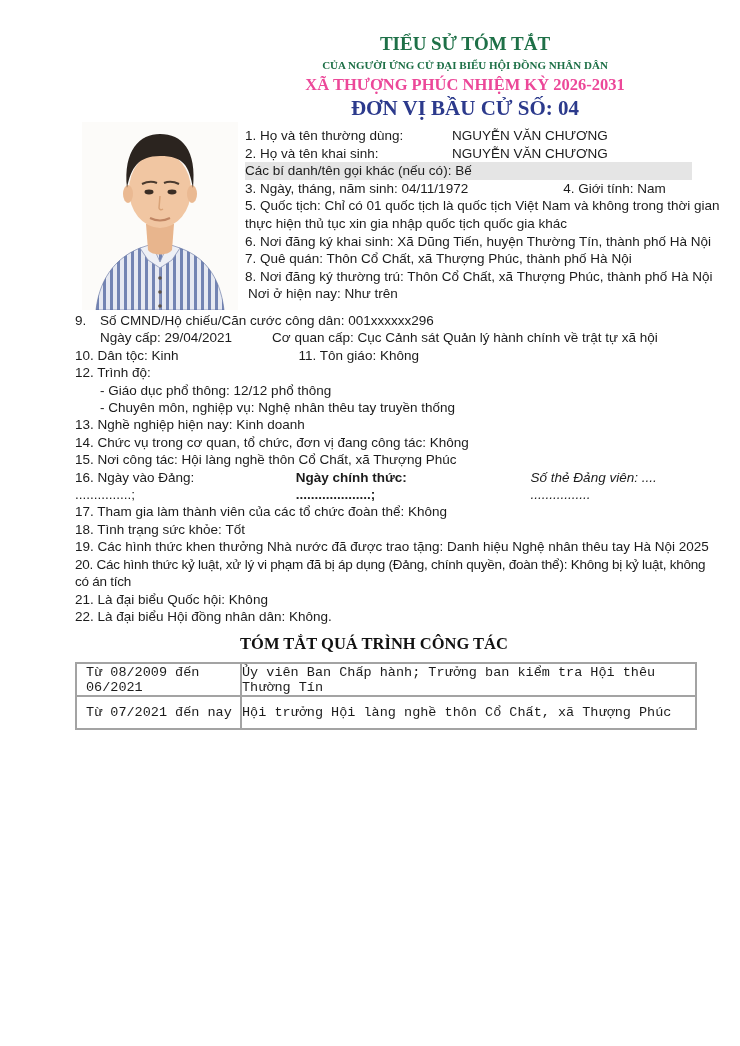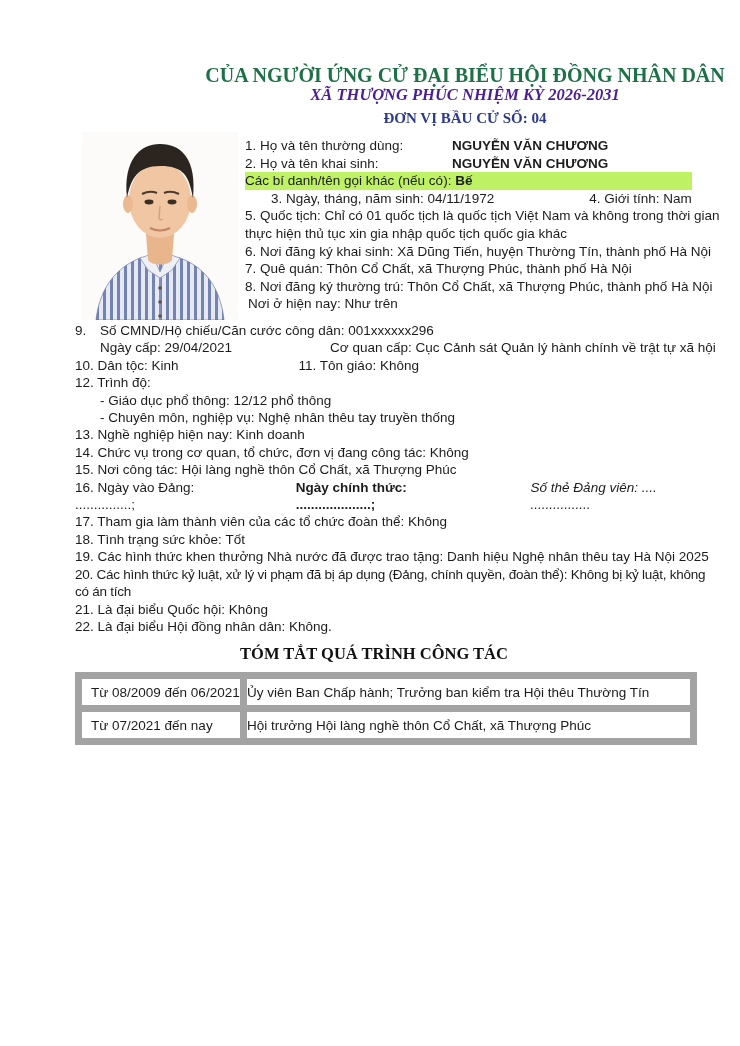--- a/index.html
+++ b/index.html
@@ -16,62 +16,62 @@
   
   .header-block {
     margin-left: 190px;
     width: 550px;
     padding-top: 33px;
     text-align: center;
     font-family: "Liberation Serif", serif;
     font-weight: bold;
   }
   .title-1 { font-size: 19px; line-height: 22px; color: #1e7047; }
-  .title-2 { font-size: 20px; line-height: 20px; color: #1e7047; margin-top: 32px; }
-  .title-3 { font-size: 16.5px; line-height: 20px; color: #4c1d95; font-style: italic; }
-  .subtitle { font-size: 15px; line-height: 20px; margin-top: 3px; color: #2c3a8c; }
+  .title-2 { font-size: 11px; line-height: 20px; color: #1e7047; }
+  .title-3 { font-size: 16.5px; line-height: 20px; color: #ec4899; }
+  .subtitle { font-size: 21px; line-height: 20px; margin-top: 3px; color: #2c3a8c; }
 
   
   .info-top {
     display: flex;
     margin-top: 4px;
     padding-left: 82px;
   }
   .photo-wrap { width: 156px; height: 188px; flex: 0 0 156px; }
   .right-fields {
     margin-left: 7px;
     padding-top: 5px;
     width: 492px;
     font-size: 13.5px;
     line-height: 17.6px;
   }
   .fline { white-space: nowrap; }
   .fline.wrap { white-space: normal; }
   .lbl-fixed { display: inline-block; min-width: 207px; }
-  .bold { font-weight: bold; text-align: right; }
+  .bold { font-weight: normal; text-align: right; }
   .alias-line {
-    background: #bef264;
+    background: #e5e5e5;
     width: 447px;
   }
-  .dob-row { display: flex; margin-left: 26px; }
+  .dob-row { display: flex; }
   .dob-row .gender { margin-left: 95px; }
   .indent-sub { padding-left: 3px; }
 
   
   .full-fields {
     margin-top: 2px;
     padding-left: 75px;
     padding-right: 24px;
     font-size: 13.5px;
     line-height: 17.4px;
   }
   .row-flex { display: flex; }
   .id-number .num { display: inline-block; min-width: 25px; }
   .id-sub { padding-left: 25px; display: flex; }
-  .id-sub .issuer { margin-left: 98px; }
+  .id-sub .issuer { margin-left: 40px; }
   .eth-rel .religion { margin-left: 120px; }
   .edu-sub { padding-left: 25px; }
   .party-row .seg2 { margin-left: 42px; font-weight: bold; }
   .party-row .seg3 { margin-left: 45px; font-style: italic; }
   .condensed { letter-spacing: -0.25px; }
 
   
   .work-title {
     margin-top: 9px;
     text-align: center;
@@ -81,33 +81,35 @@
     color: #111;
     margin-left: 8px;
   }
   .work-table {
     margin: 8px 0 0 75px;
     width: 622px;
     border-collapse: collapse;
     font-size: 13.5px;
   }
   .work-table td {
-    border: 7px solid #a3a3a3;
+    border: 2px solid #a3a3a3;
     height: 33px;
     vertical-align: middle;
+    font-family: Liberation Mono, monospace;
   }
   .work-table .col-period { width: 165px; padding-left: 9px; }
   .work-table .col-role { padding-left: 0; }
 </style>
 </head>
 <body>
 
 <div class="page">
 
   <div class="header-block">
+    <div class="title-1">TIỂU SỬ TÓM TẮT</div>
     <div class="title-2">CỦA NGƯỜI ỨNG CỬ ĐẠI BIỂU HỘI ĐỒNG NHÂN DÂN</div>
     <div class="title-3">XÃ THƯỢNG PHÚC NHIỆM KỲ 2026-2031</div>
     <div class="subtitle">ĐƠN VỊ BẦU CỬ SỐ: 04</div>
   </div>
 
   <div class="info-top">
     <div class="photo-wrap">
       <svg width="156" height="188" viewBox="0 0 156 188">
         <defs>
           <pattern id="shirtStripes" width="7" height="7" patternUnits="userSpaceOnUse">

